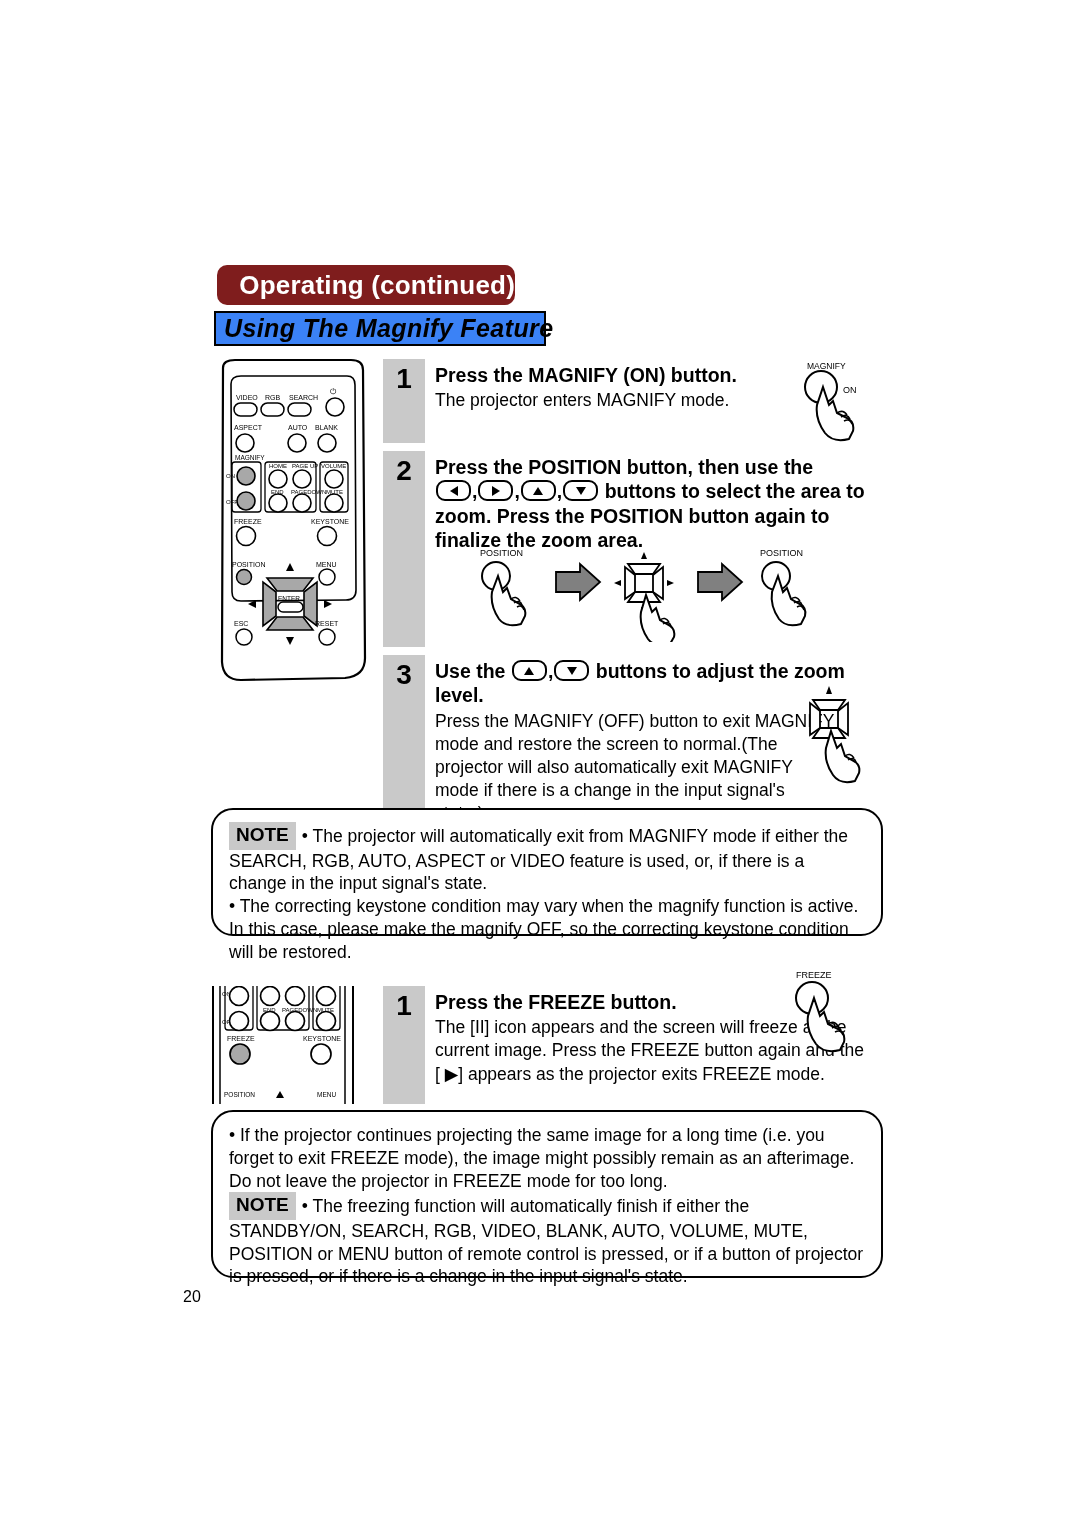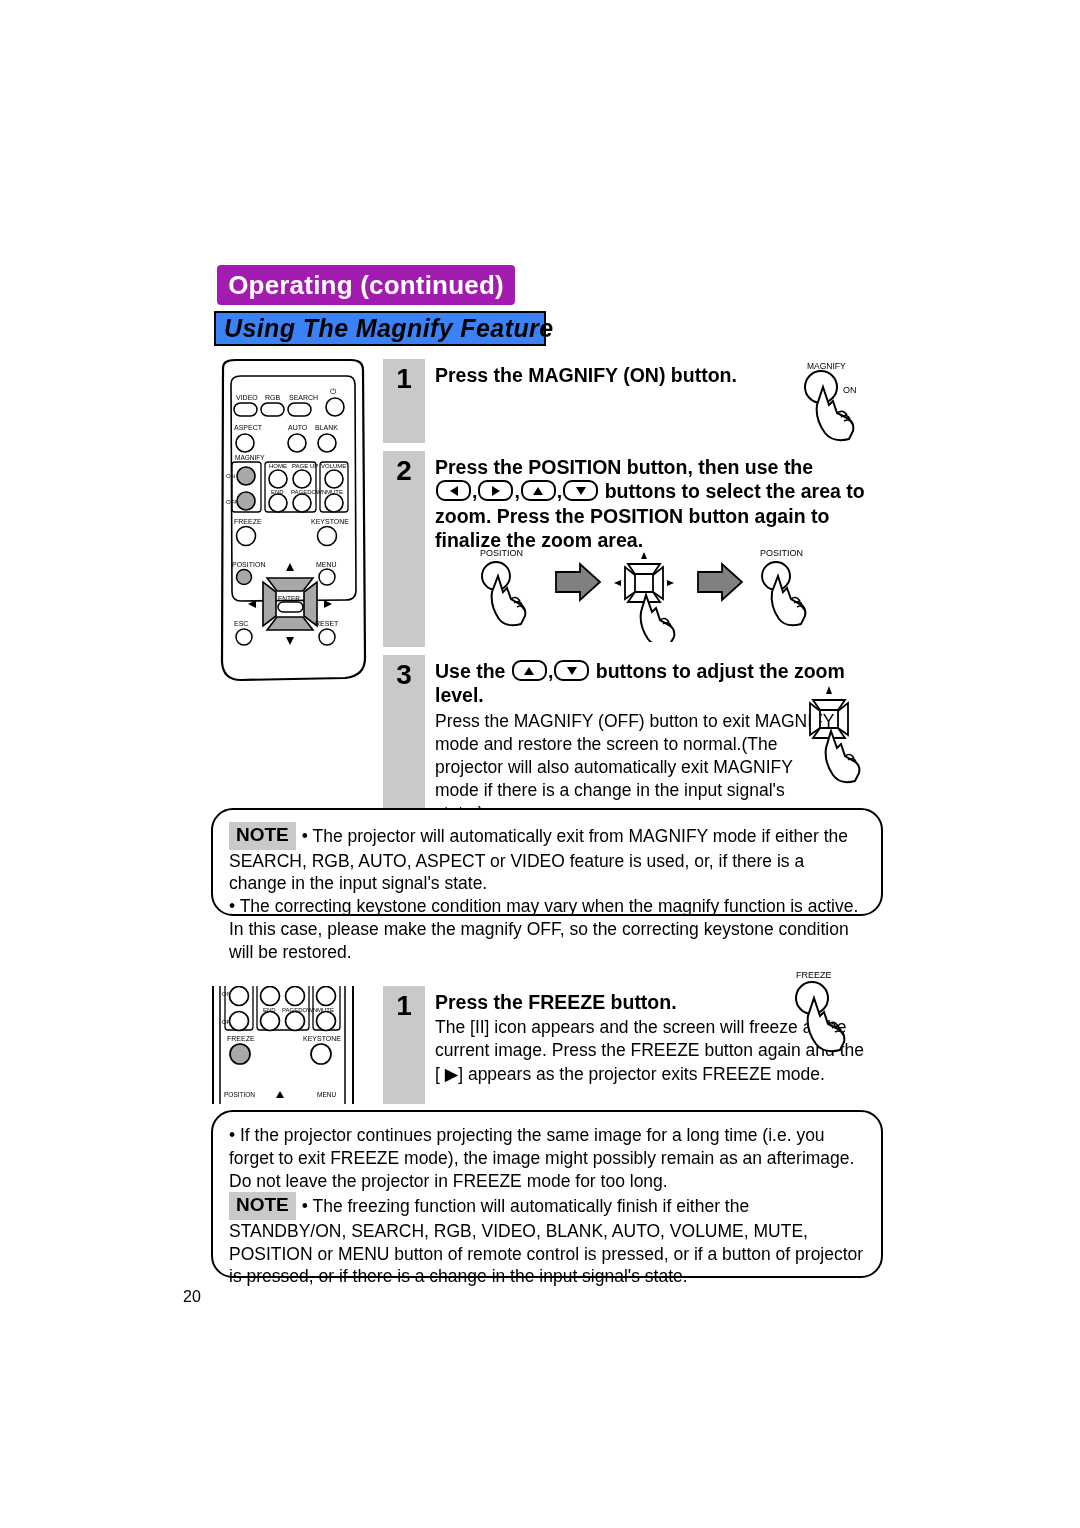--- a/index.html
+++ b/index.html
@@ -22,25 +22,25 @@
     height: 1528px;
   }
 
   
   .header-pill {
     position: absolute;
     left: 217px;
     top: 265px;
     width: 298px;
     height: 40px;
-    background: #a21caf;
-    border-radius: 4px;
+    background: #7f1d1d;
+    border-radius: 10px;
     display: flex;
     align-items: center;
-    justify-content: center;
+    justify-content: flex-end;
   }
   .header-pill span {
     color: #ffffff;
     font-size: 26px;
     font-weight: bold;
     letter-spacing: 0.2px;
   }
 
   
   .section-title {
@@ -130,21 +130,21 @@
 
   
   .note-box {
     position: absolute;
     border: 2px solid #000;
     border-radius: 22px;
     background: #fff;
     box-sizing: border-box;
     padding: 12px 16px 10px 16px;
   }
-  #note1 { left: 211px; top: 808px; width: 672px; height: 108px; }
+  #note1 { left: 211px; top: 808px; width: 672px; height: 128px; }
   #note2 { left: 211px; top: 1110px; width: 672px; height: 168px; }
   .note-tag {
     display: inline-block;
     background: #c9c9c9;
     font-size: 19px;
     font-weight: bold;
     padding: 1px 7px 2px 7px;
     margin-right: 6px;
     vertical-align: 1px;
   }
@@ -271,20 +271,21 @@
   </div>
 
   <div class="steps-panel">
 
     <div class="step-row" style="min-height:84px;">
       <div class="step-num">
         <span>1</span>
       </div>
       <div class="step-body">
         <div class="step-head">Press the MAGNIFY (ON) button.</div>
+        <div class="step-sub">The projector enters MAGNIFY mode.</div>
       </div>
     </div>
 
     <div class="step-row" style="min-height:196px;">
       <div class="step-num">
         <span>2</span>
       </div>
       <div class="step-body">
         <div class="step-head">
           <span>Press the POSITION button, then use the</span><br>

